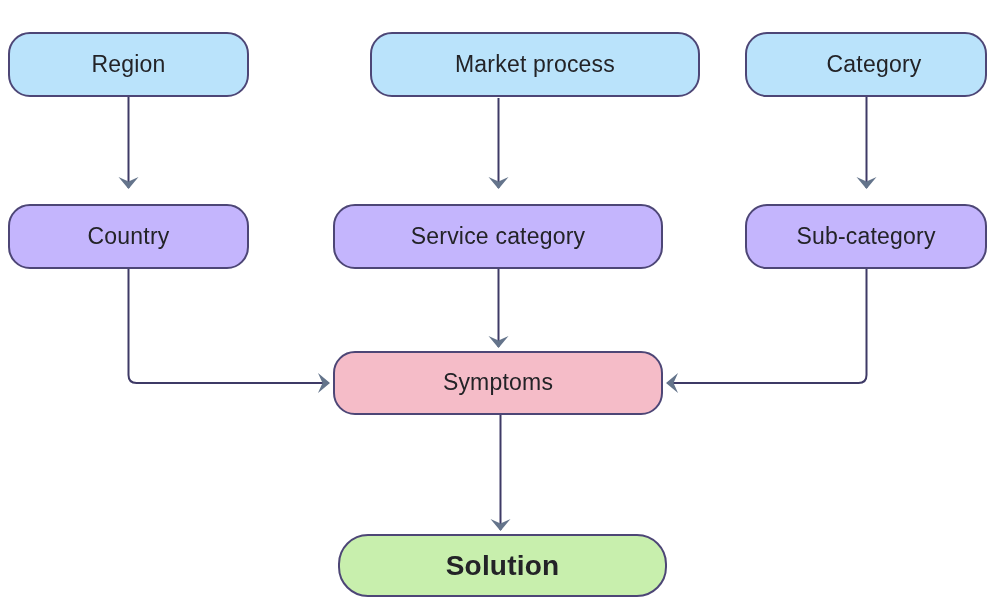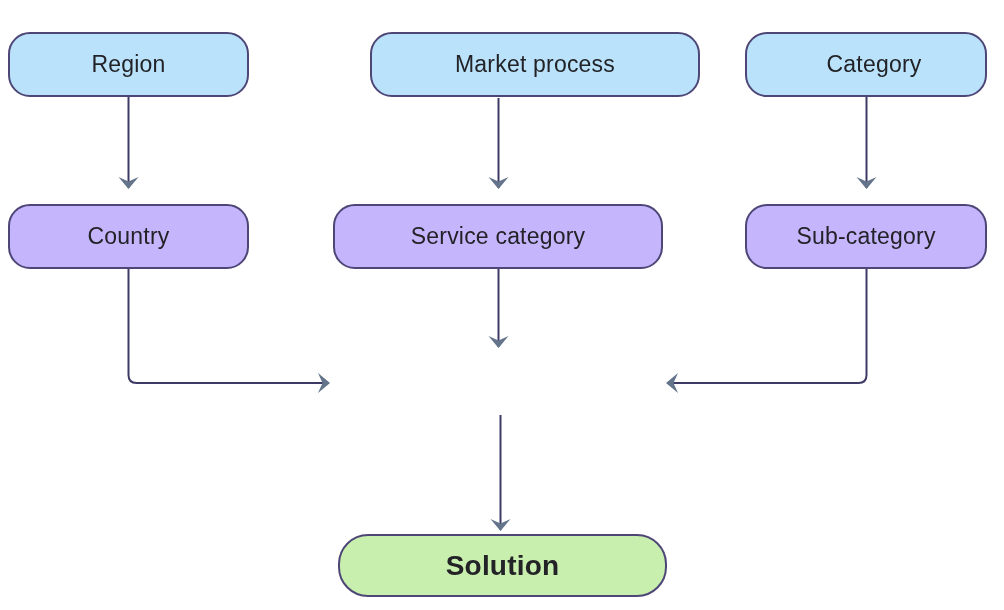--- a/index.html
+++ b/index.html
@@ -91,18 +91,21 @@
   </div>
 
   <div class="node node--yellow n-sub-category">
     <span>Sub-category</span>
   </div>
 
   <div class="node node--yellow n-service-category">
     <span>Service category</span>
   </div>
 
+  <div class="node node--pink n-symptoms">
+    <span>Symptoms</span>
+  </div>
 
   <div class="node node--green node--bold n-solution">
     <span>Solution</span>
   </div>
 
 </div>
 
 </body></html>

